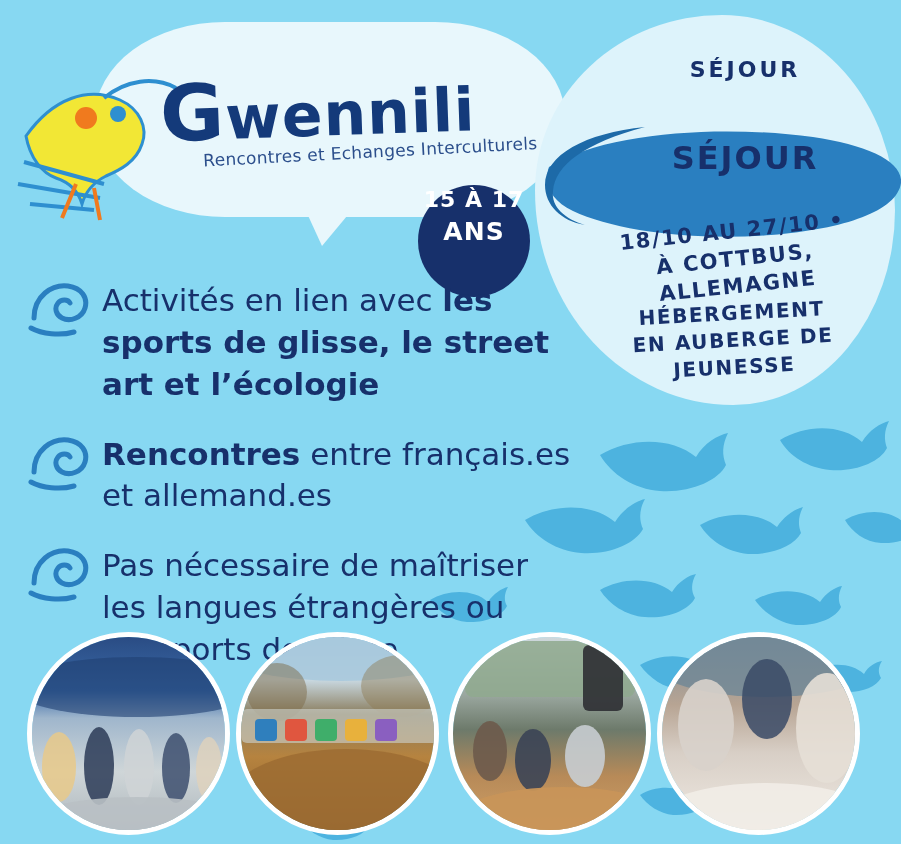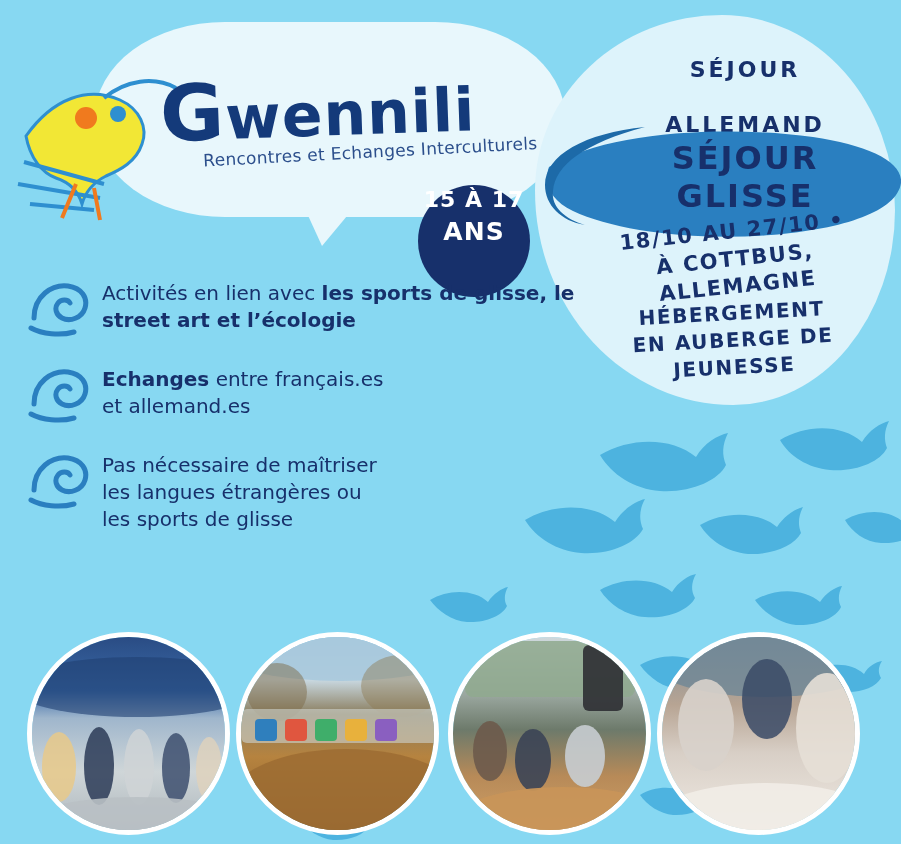--- a/index.html
+++ b/index.html
@@ -192,21 +192,21 @@
   .wave-icon {
     flex: 0 0 auto;
     width: 62px;
     height: 58px;
     margin-right: 12px;
     margin-top: 2px;
   }
   .bullet-text {
     color: #17306b;
     font-family: "DejaVu Sans", sans-serif;
-    font-size: 20px;
+    font-size: 31px;
     line-height: 1.35;
     padding-top: 2px;
   }
   .bullet-text b { font-weight: bold; }
 
   
   .photos {
     position: absolute;
     left: 0;
     top: 620px;
@@ -279,31 +279,29 @@
   <div class="logo-text">
     <span class="cap">G</span><span>wennili</span>
   </div>
   <div class="logo-sub">Rencontres et Echanges Interculturels</div>
 
   <div class="right-bubble"></div>
 
   <div class="franco-title">
     <span>SÉJOUR</span><br>
     <br>
-    <span>ALLEMAND</span>
   </div>
 
   <svg class="blue-brush" viewBox="0 0 360 115" xmlns="http://www.w3.org/2000/svg">
     <path d="M4 42 C60 6 180 0 268 12 C322 20 358 36 356 58 C352 86 300 104 226 110 C150 116 70 106 28 86 C6 76 -2 58 4 42 Z" fill="#2a7fc0"></path>
     <path d="M0 60 C0 30 40 8 100 2 C40 18 10 40 8 66 C6 82 20 94 40 100 C16 96 0 80 0 60 Z" fill="#1d6aa8"></path>
   </svg>
 
   <div class="sejour-glisse">
     <span>SÉJOUR</span><br>
-    <span>GLISSE</span>
   </div>
 
   <div class="dates">
     <span>18/10 AU 27/10 •</span><br>
     <span>À COTTBUS,</span><br>
     <span>ALLEMAGNE</span>
   </div>
 
   <div class="lodging">
     <span>HÉBERGEMENT</span><br>
@@ -327,21 +325,21 @@
         <span>Activités en lien avec <b>les sports de glisse, le street art et l’écologie</b></span>
       </div>
     </div>
 
     <div class="bullet-row">
       <svg class="wave-icon" viewBox="0 0 62 58" xmlns="http://www.w3.org/2000/svg">
         <path d="M6 38 C6 16 24 4 40 6 C54 8 60 18 57 28 C54 38 42 42 34 38 C28 35 26 28 30 23 C33 19 40 19 42 23" fill="none" stroke="#2a7fc0" stroke-width="5" stroke-linecap="round"></path>
         <path d="M3 48 C14 54 32 56 46 52" fill="none" stroke="#2a7fc0" stroke-width="5" stroke-linecap="round"></path>
       </svg>
       <div class="bullet-text">
-        <span><b>Echanges</b> entre français.es<br>et allemand.es</span>
+        <span><b>Rencontres</b> entre français.es<br>et allemand.es</span>
       </div>
     </div>
 
     <div class="bullet-row">
       <svg class="wave-icon" viewBox="0 0 62 58" xmlns="http://www.w3.org/2000/svg">
         <path d="M6 38 C6 16 24 4 40 6 C54 8 60 18 57 28 C54 38 42 42 34 38 C28 35 26 28 30 23 C33 19 40 19 42 23" fill="none" stroke="#2a7fc0" stroke-width="5" stroke-linecap="round"></path>
         <path d="M3 48 C14 54 32 56 46 52" fill="none" stroke="#2a7fc0" stroke-width="5" stroke-linecap="round"></path>
       </svg>
       <div class="bullet-text">
         <span>Pas nécessaire de maîtriser<br>les langues étrangères ou<br>les sports de glisse</span>

